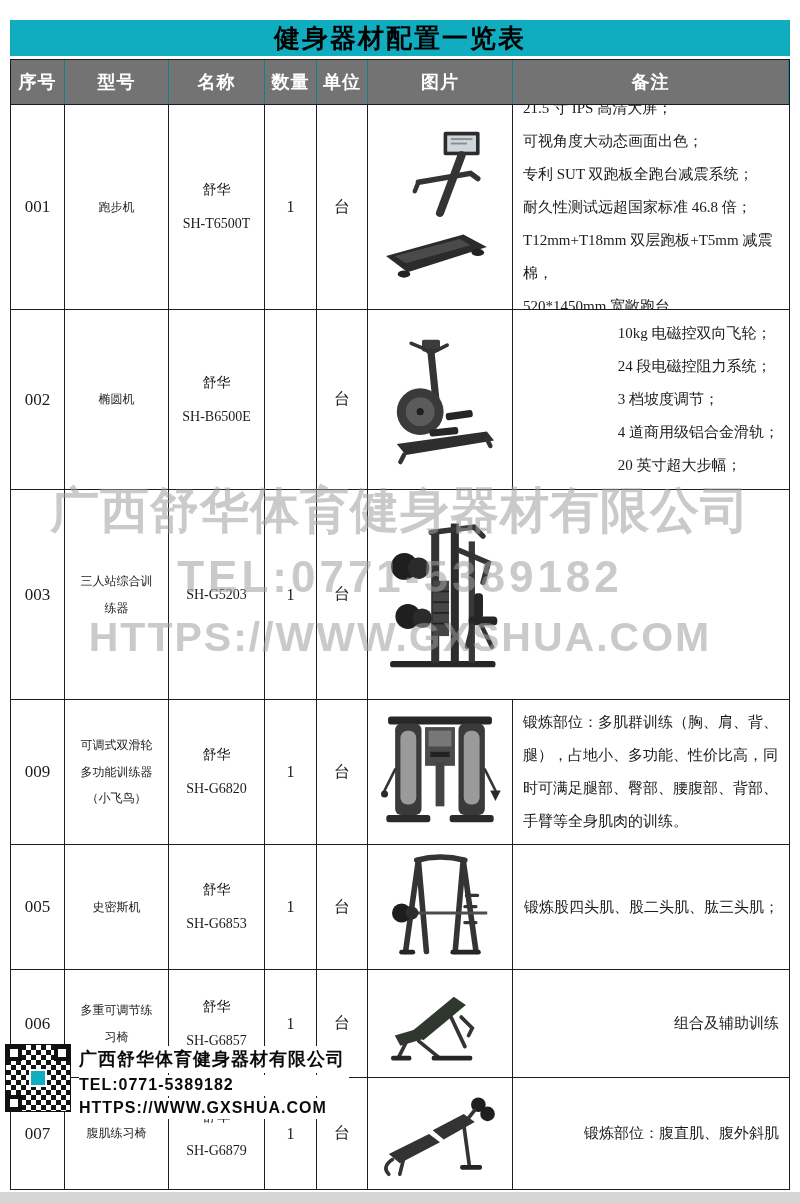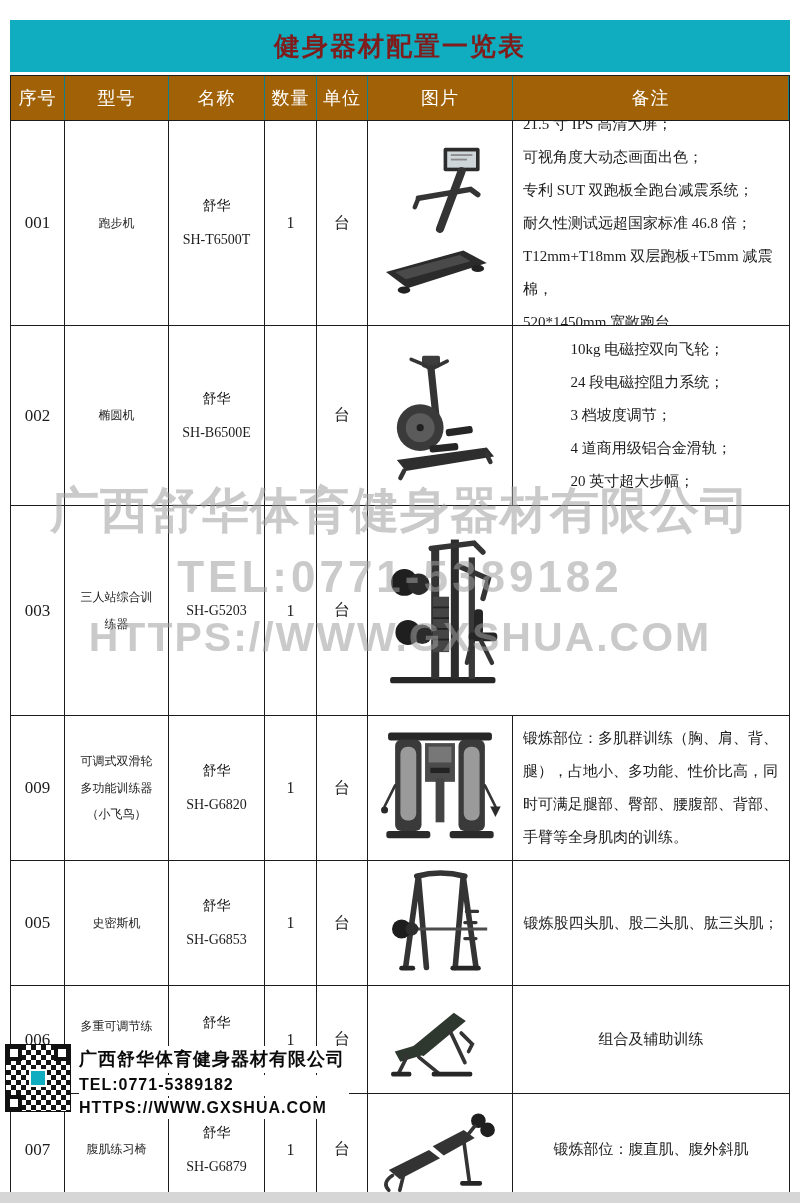--- a/index.html
+++ b/index.html
@@ -4,52 +4,52 @@
 <style>
   html,body { margin:0; padding:0; }
   body {
     width:800px; height:1203px; position:relative; background:#ffffff;
     font-family:"Liberation Serif","DejaVu Serif",serif; color:#1c1c1c;
     overflow:hidden;
   }
   .sheet { position:absolute; left:10px; top:20px; width:780px; }
 
   .title-bar {
-    height:52px; background:#0fadbf; color:#7f1d1d;
+    height:36px; background:#0fadbf; color:#000000;
     display:flex; align-items:center; justify-content:center;
     font-family:"Liberation Sans","DejaVu Sans",sans-serif;
     font-weight:bold; font-size:26px; letter-spacing:2px;
     margin-bottom:3px;
   }
 
   .tbl { border:1px solid #1c1c1c; }
   .row { display:grid; grid-template-columns:54px 104px 96px 52px 51px 145px 1fr;
          border-bottom:1px solid #1c1c1c; }
   .row:last-child { border-bottom:none; }
   .cell { border-right:1px solid #1c1c1c; display:flex; align-items:center;
           justify-content:center; text-align:center; overflow:hidden;
           background:#ffffff; }
   .cell:last-child { border-right:none; }
 
   .hdr { height:44px; }
   .hdr .cell {
-    background:#a16207; color:#ffffff; border-right:1px solid #117f8d;
+    background:#737373; color:#ffffff; border-right:1px solid #117f8d;
     font-family:"Liberation Sans","DejaVu Sans",sans-serif;
-    font-weight:normal; font-size:18px; letter-spacing:1px;
+    font-weight:bold; font-size:18px; letter-spacing:1px;
   }
 
   .r0 { height:204px; } .r1 { height:179px; } .r2 { height:209px; }
   .r3 { height:144px; } .r4 { height:124px; } .r5 { height:107px; }
   .r6 { height:111px; }
 
   .no    { font-size:17px; }
   .name  { font-size:12px; line-height:2.2; padding:0 10px; }
   .model { font-size:14px; line-height:2.4; white-space:pre-line; }
   .qty, .unit { font-size:16px; }
-  .remarks { justify-content:center; text-align:left; padding:6px 10px;
+  .remarks { justify-content:flex-end; text-align:left; padding:6px 10px;
              font-size:15px; line-height:2.2; }
   .remarks > div { white-space:pre-line; }
   .pic { padding:4px; }
   .pic svg { display:block; }
 
   
   .wm { position:absolute; left:0; width:800px; text-align:center;
         font-family:"Liberation Sans","DejaVu Sans",sans-serif; font-weight:bold;
         color:rgba(158,158,158,0.55); pointer-events:none; z-index:5;
         white-space:nowrap; }

